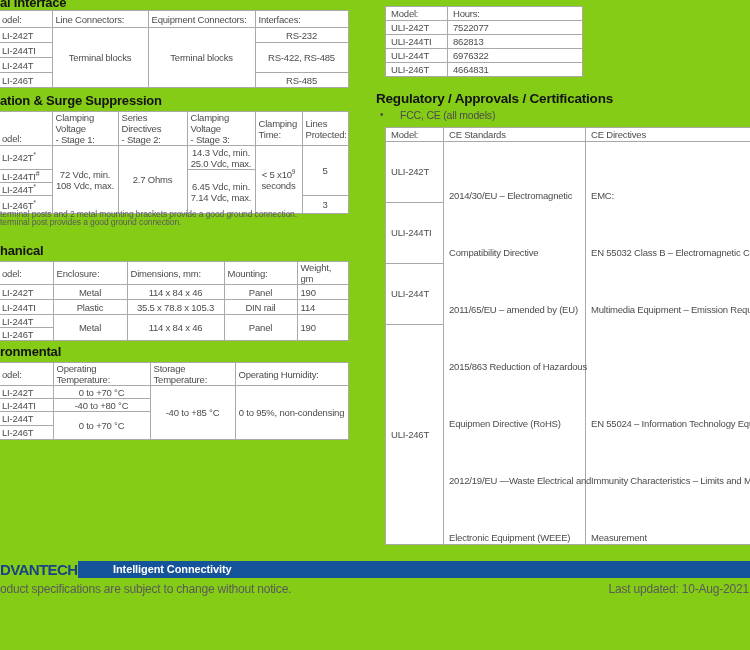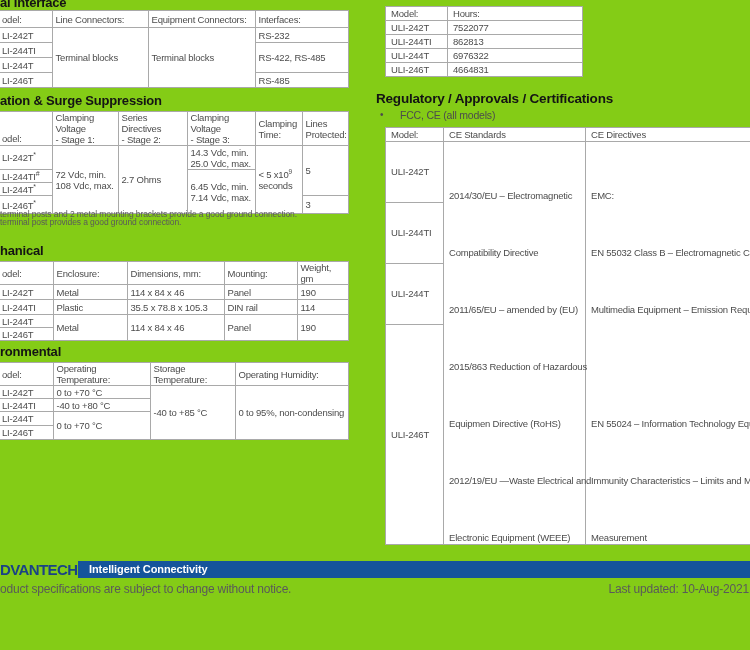--- a/index.html
+++ b/index.html
@@ -12,39 +12,39 @@
     position:relative;width:750px;height:650px;overflow:hidden;background:#84cc16;
     font-family:"Liberation Sans",sans-serif;color:var(--text_gray);
     font-size:9.5px;letter-spacing:-0.2px;
   }
   .abs{position:absolute;}
   .heading{font-weight:bold;font-size:13px;color:var(--heading_black);letter-spacing:-0.2px;white-space:nowrap;}
   table{border-collapse:collapse;table-layout:fixed;position:absolute;background:#fff;}
   th,td{border:1px solid var(--border_gray);padding:0 3px;font-weight:normal;
         font-size:9.5px;color:var(--text_gray);vertical-align:middle;overflow:visible;}
   th{text-align:left;}
-  td.c{text-align:left;}
+  td.c{text-align:center;}
   .first{border-left:none;padding-left:2px;}
   .ln{display:block;line-height:11px;}
   .model{white-space:nowrap;margin-left:39px;}
   sup.mk{font-size:7px;}
   sup.e{font-size:6.5px;}
   .h17{height:17px}.h27{height:27px}.h15{height:15px}.h14{height:14px}
   .r15{height:15px}.r13{height:13px}.r14{height:14px}.r24{height:24px}
   .r18{height:18px}.r47{height:47px}
   th.vb{vertical-align:bottom;padding-bottom:1px;}
   .footnote{font-size:8.5px;color:var(--muted_gray);white-space:nowrap;letter-spacing:-0.1px;}
   .bullet-row{font-size:10.5px;color:var(--text_gray);}
   .bullet-dot{position:absolute;left:380px;font-size:10px;}
   .bullet-text{position:absolute;left:400px;white-space:nowrap;}
   td.top{vertical-align:top;padding-top:3px;}
   .ce-line{line-height:12px;height:12px;white-space:nowrap;margin-top:45px;}
   #logo{font-weight:bold;font-size:15px;color:var(--logo_navy);letter-spacing:-0.6px;white-space:nowrap;}
   #bar{background:var(--bar_blue);height:17px;line-height:17px;}
-  #bar span{color:#fff;font-weight:bold;font-size:11px;padding-left:11px;letter-spacing:-0.1px;}
+  #bar span{color:#fff;font-weight:bold;font-size:11px;padding-left:11px;letter-spacing:-0.1px;margin-left:24px;}
   .smallprint{font-size:12px;color:var(--muted_gray);white-space:nowrap;}
 </style>
 </head>
 <body>
 
 <div id="page">
 
   <div class="abs heading" style="left:0;top:-5px">al Interface</div>
 
   <table class="abs" style="left:0;top:10px;width:348px">

